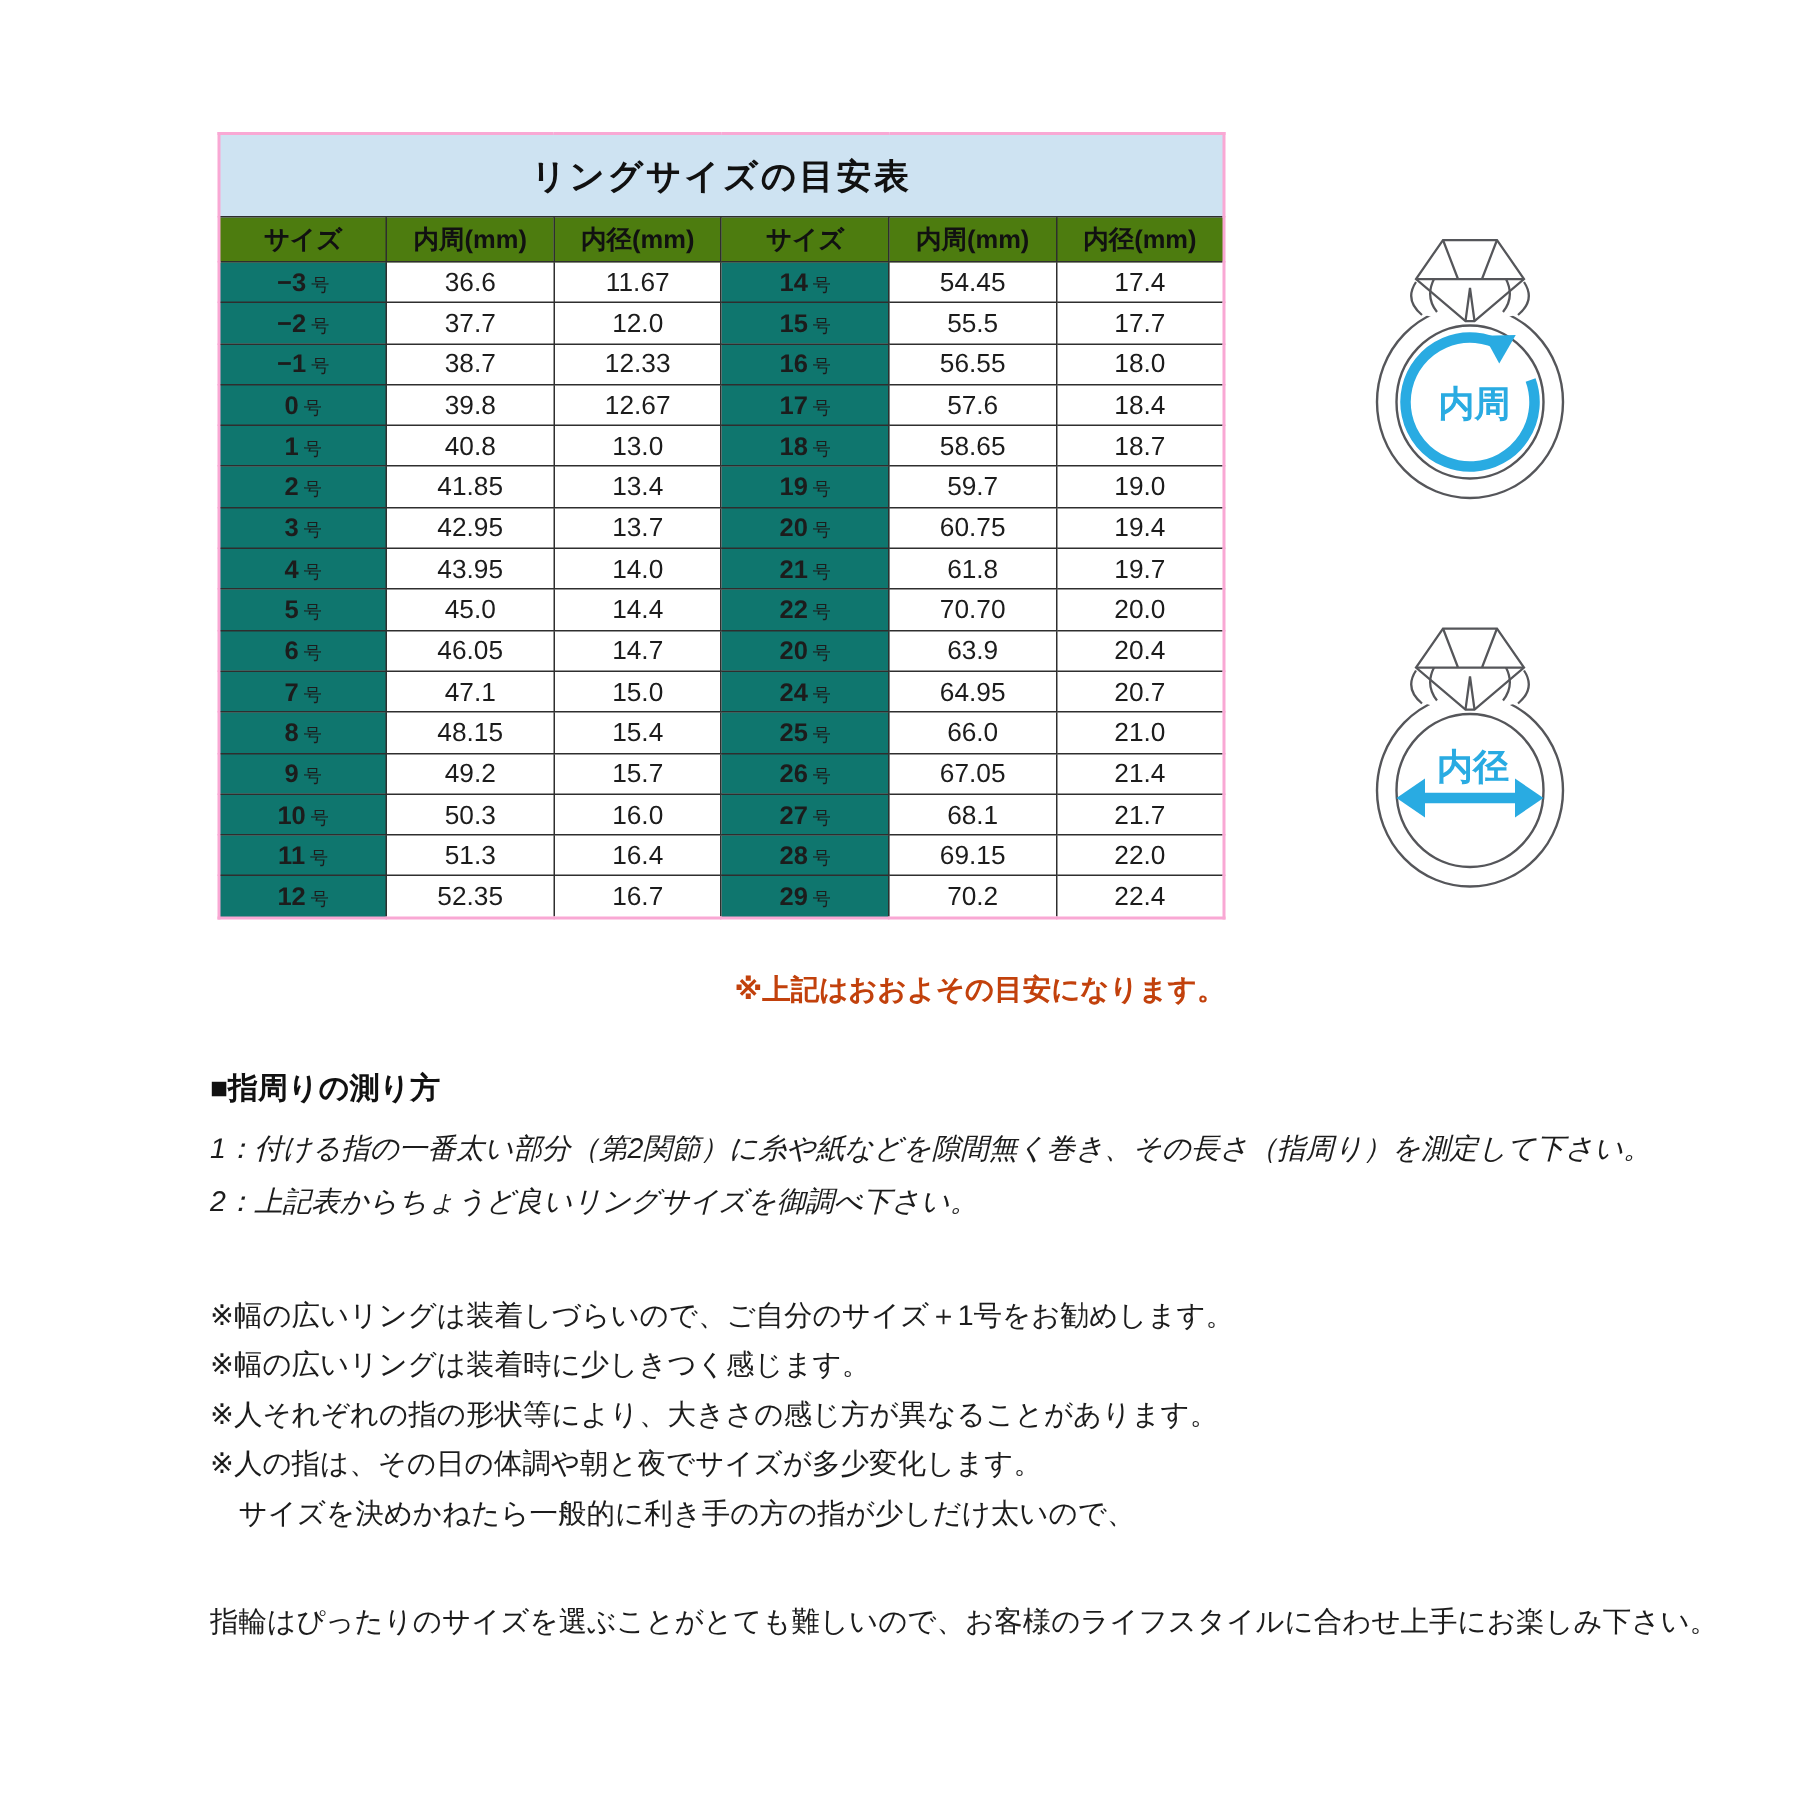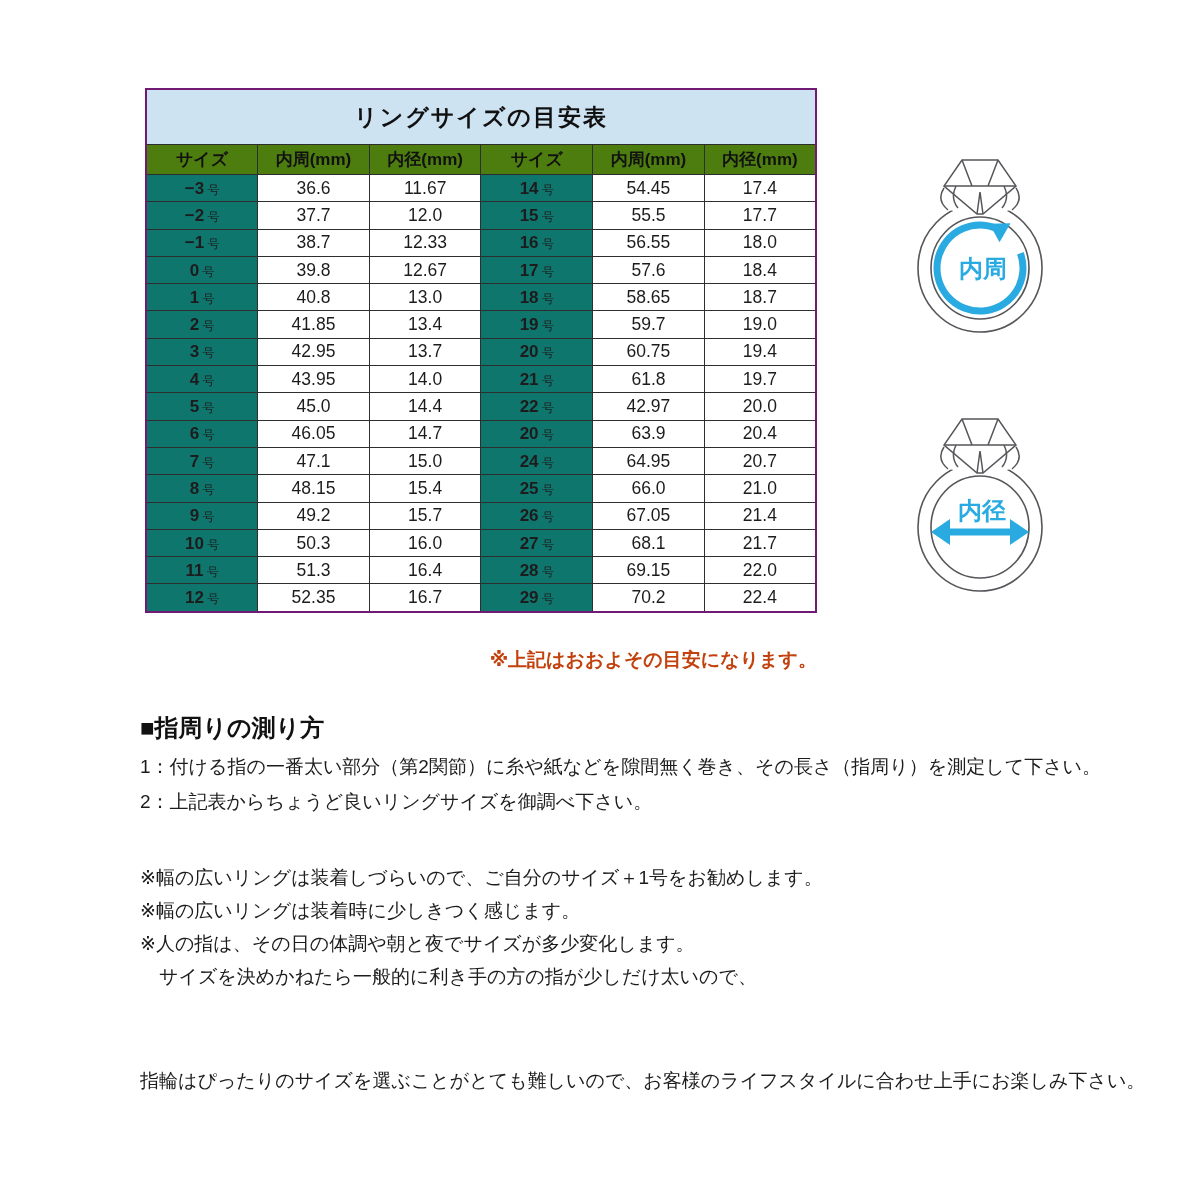--- a/index.html
+++ b/index.html
@@ -8,21 +8,21 @@
     font-family:"Liberation Sans","DejaVu Sans",sans-serif;color:#1c1c1c;overflow:hidden;
   }
   
   table.size-table{
     position:absolute;left:145px;top:88px;width:672px;
     border-collapse:collapse;table-layout:fixed;
   }
   table.size-table th,table.size-table td{
     border:1.6px solid #2e2e2e;text-align:center;vertical-align:middle;padding:0;
   }
-  table.size-table{border:2px solid #701a75;}
+  table.size-table{border:2px solid #f9a8d4;}
   .title-cell{
     background:#cee3f2;height:54px;font-size:23px;font-weight:bold;
     letter-spacing:2px;color:#111;
   }
   .header-row th{
     background:#4d7c0f;height:29px;font-size:17px;font-weight:bold;color:#111;
   }
   tbody.size-body td{height:26.3px;font-size:17.5px;background:#ffffff;}
   tbody.size-body td.size-cell{background:#0f766e;}
   .size-num{font-weight:bold;font-size:17px;}
@@ -32,23 +32,23 @@
     position:absolute;left:145px;top:647px;width:672px;text-align:right;
     font-size:19px;font-weight:bold;color:#c2410c;
   }
   
   .ring-svg{position:absolute;left:890px;width:190px;height:250px;}
   #ring1{top:146px;}
   #ring2{top:405px;}
   .dia-label{font-family:"Liberation Sans","DejaVu Sans",sans-serif;font-size:24px;font-weight:bold;}
   
   .measure-heading{
-    position:absolute;left:140px;top:712px;font-size:24px;font-weight:bold;color:#111;
-  }
-  .steps{position:absolute;left:140px;top:749px;}
+    position:absolute;left:140px;top:712px;font-size:20px;font-weight:bold;color:#111;
+  }
+  .steps{position:absolute;left:140px;top:749px;font-style:italic;}
   .steps p{margin:0;font-size:19px;line-height:35px;color:#1c1c1c;}
   .notes{position:absolute;left:140px;top:845px;margin-top:16px;}
   .notes p{margin:0;font-size:19px;line-height:33px;color:#1c1c1c;white-space:pre;}
   .footer-line{
     position:absolute;left:140px;top:1068px;font-size:19px;color:#1c1c1c;
   }
 </style>
 </head>
 <body>
 
@@ -131,21 +131,21 @@
           <td class="val-cell">14.0</td>
           <td class="size-cell"><span class="size-num">21</span><span class="size-suffix">&nbsp;号</span></td>
           <td class="val-cell">61.8</td>
           <td class="val-cell">19.7</td>
         </tr>
         <tr>
           <td class="size-cell"><span class="size-num">5</span><span class="size-suffix">&nbsp;号</span></td>
           <td class="val-cell">45.0</td>
           <td class="val-cell">14.4</td>
           <td class="size-cell"><span class="size-num">22</span><span class="size-suffix">&nbsp;号</span></td>
-          <td class="val-cell">42.97</td>
+          <td class="val-cell">70.70</td>
           <td class="val-cell">20.0</td>
         </tr>
         <tr>
           <td class="size-cell"><span class="size-num">6</span><span class="size-suffix">&nbsp;号</span></td>
           <td class="val-cell">46.05</td>
           <td class="val-cell">14.7</td>
           <td class="size-cell"><span class="size-num">20</span><span class="size-suffix">&nbsp;号</span></td>
           <td class="val-cell">63.9</td>
           <td class="val-cell">20.4</td>
         </tr>
@@ -244,19 +244,20 @@
   <div class="measure-heading">■指周りの測り方</div>
 
   <div class="steps">
     <p>1：付ける指の一番太い部分（第2関節）に糸や紙などを隙間無く巻き、その長さ（指周り）を測定して下さい。</p>
     <p>2：上記表からちょうど良いリングサイズを御調べ下さい。</p>
   </div>
 
   <div class="notes">
     <p>※幅の広いリングは装着しづらいので、ご自分のサイズ＋1号をお勧めします。</p>
     <p>※幅の広いリングは装着時に少しきつく感じます。</p>
+    <p>※人それぞれの指の形状等により、大きさの感じ方が異なることがあります。</p>
     <p>※人の指は、その日の体調や朝と夜でサイズが多少変化します。</p>
     <p>　サイズを決めかねたら一般的に利き手の方の指が少しだけ太いので、</p>
   </div>
 
   <div class="footer-line">指輪はぴったりのサイズを選ぶことがとても難しいので、お客様のライフスタイルに合わせ上手にお楽しみ下さい。</div>
 
 </div>
 
 </body></html>

